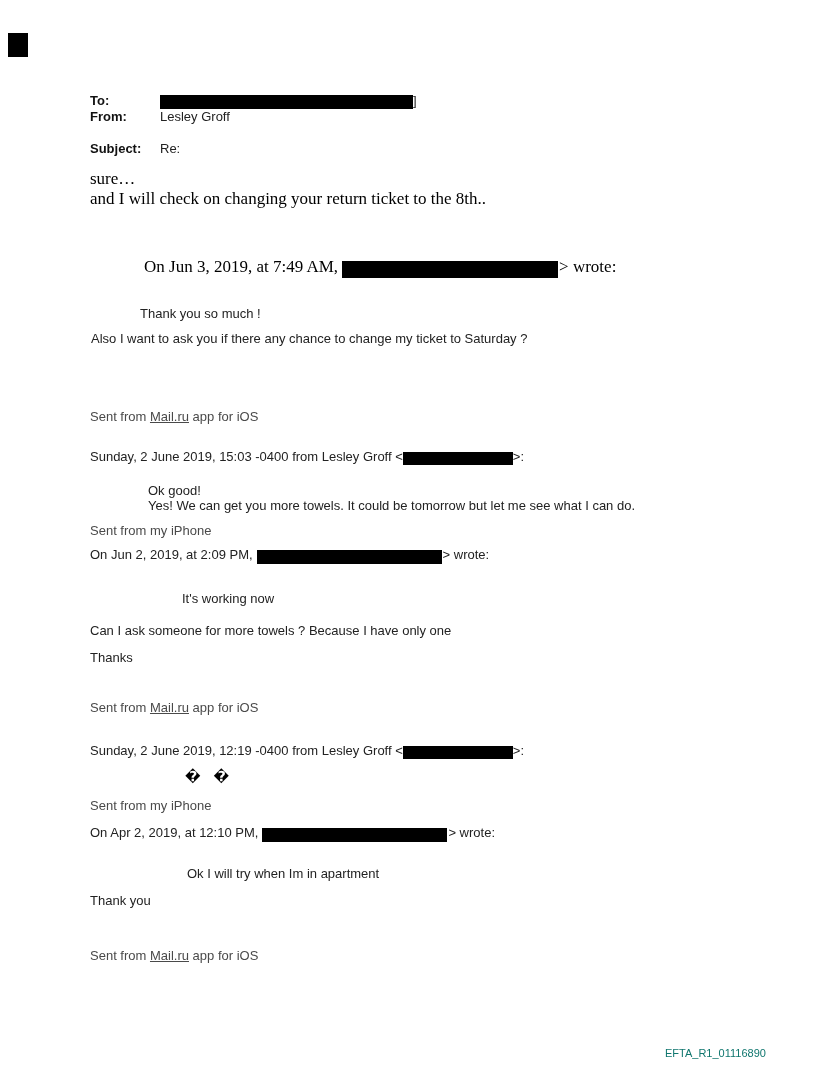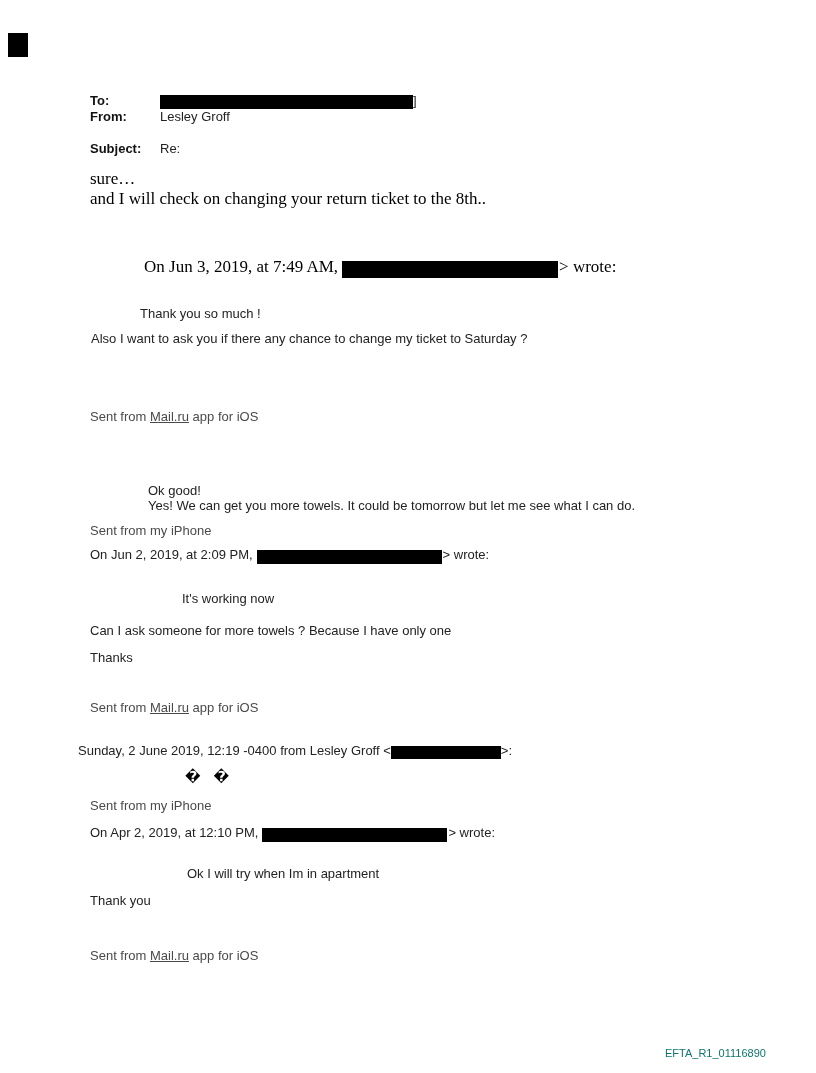--- a/index.html
+++ b/index.html
@@ -56,37 +56,40 @@
   <div class="abs serif" style="left:144px; top:257px;">
     <span>On Jun 3, 2019, at 7:49 AM,</span><span class="redaction redact-serif"></span><span>&gt; wrote:</span>
   </div>
   <div class="abs sans" style="left:140px; top:306px;">Thank you so much !</div>
   <div class="abs sans" style="left:91px; top:331px;">Also I want to ask you if there any chance to change my ticket to Saturday ?</div>
 
   <div class="abs sans sig" style="left:90px; top:409px;">
     <span>Sent from </span><span class="link">Mail.ru</span><span> app for iOS</span>
   </div>
 
+  <div class="abs sans" style="left:90px; top:449px;">
+    <span>Sunday, 2 June 2019, 15:03 -0400 from Lesley Groff &lt;</span><span class="redaction redact-sm"></span><span>&gt;:</span>
+  </div>
   <div class="abs sans" style="left:148px; top:483px;text-align:center;">Ok good!</div>
   <div class="abs sans" style="left:148px; top:498px;">Yes!  We can get you more towels. It could be tomorrow but let me see what I can do.</div>
 
   <div class="abs sans sig" style="left:90px; top:523px;">Sent from my iPhone</div>
 
   <div class="abs sans" style="left:90px; top:547px;">
     <span>On Jun 2, 2019, at 2:09 PM,</span><span class="redaction redact-md"></span><span>&gt; wrote:</span>
   </div>
   <div class="abs sans" style="left:182px; top:591px;">It's working now</div>
   <div class="abs sans" style="left:90px; top:623px;">Can I ask someone for more towels ? Because I have only one</div>
   <div class="abs sans" style="left:90px; top:650px;text-align:center;">Thanks</div>
 
   <div class="abs sans sig" style="left:90px; top:700px;">
     <span>Sent from </span><span class="link">Mail.ru</span><span> app for iOS</span>
   </div>
 
-  <div class="abs sans" style="left:78px; top:743px;">
+  <div class="abs sans" style="left:90px; top:743px;">
     <span>Sunday, 2 June 2019, 12:19 -0400 from Lesley Groff &lt;</span><span class="redaction redact-sm"></span><span>&gt;:</span>
   </div>
   <div class="abs repl" style="left:185px; top:768px;">� �</div>
 
   <div class="abs sans sig" style="left:90px; top:798px;">Sent from my iPhone</div>
 
   <div class="abs sans" style="left:90px; top:825px;">
     <span>On Apr 2, 2019, at 12:10 PM,</span><span class="redaction redact-md"></span><span>&gt; wrote:</span>
   </div>
   <div class="abs sans" style="left:187px; top:866px;">Ok I will try when Im in apartment</div>

